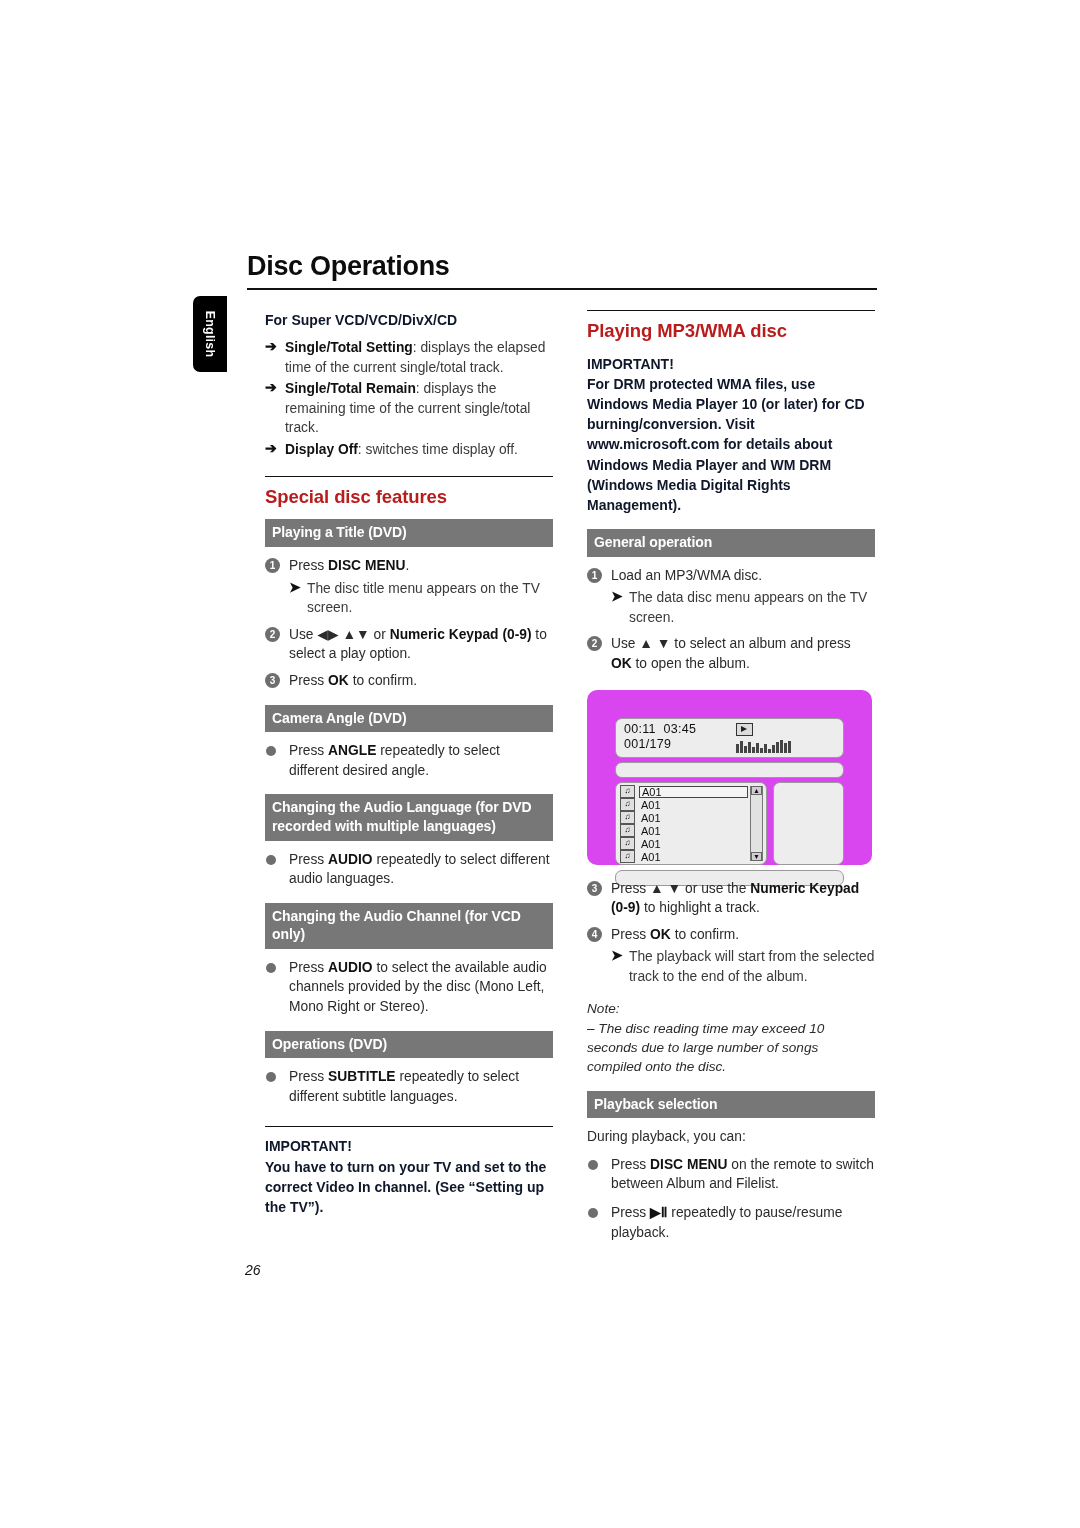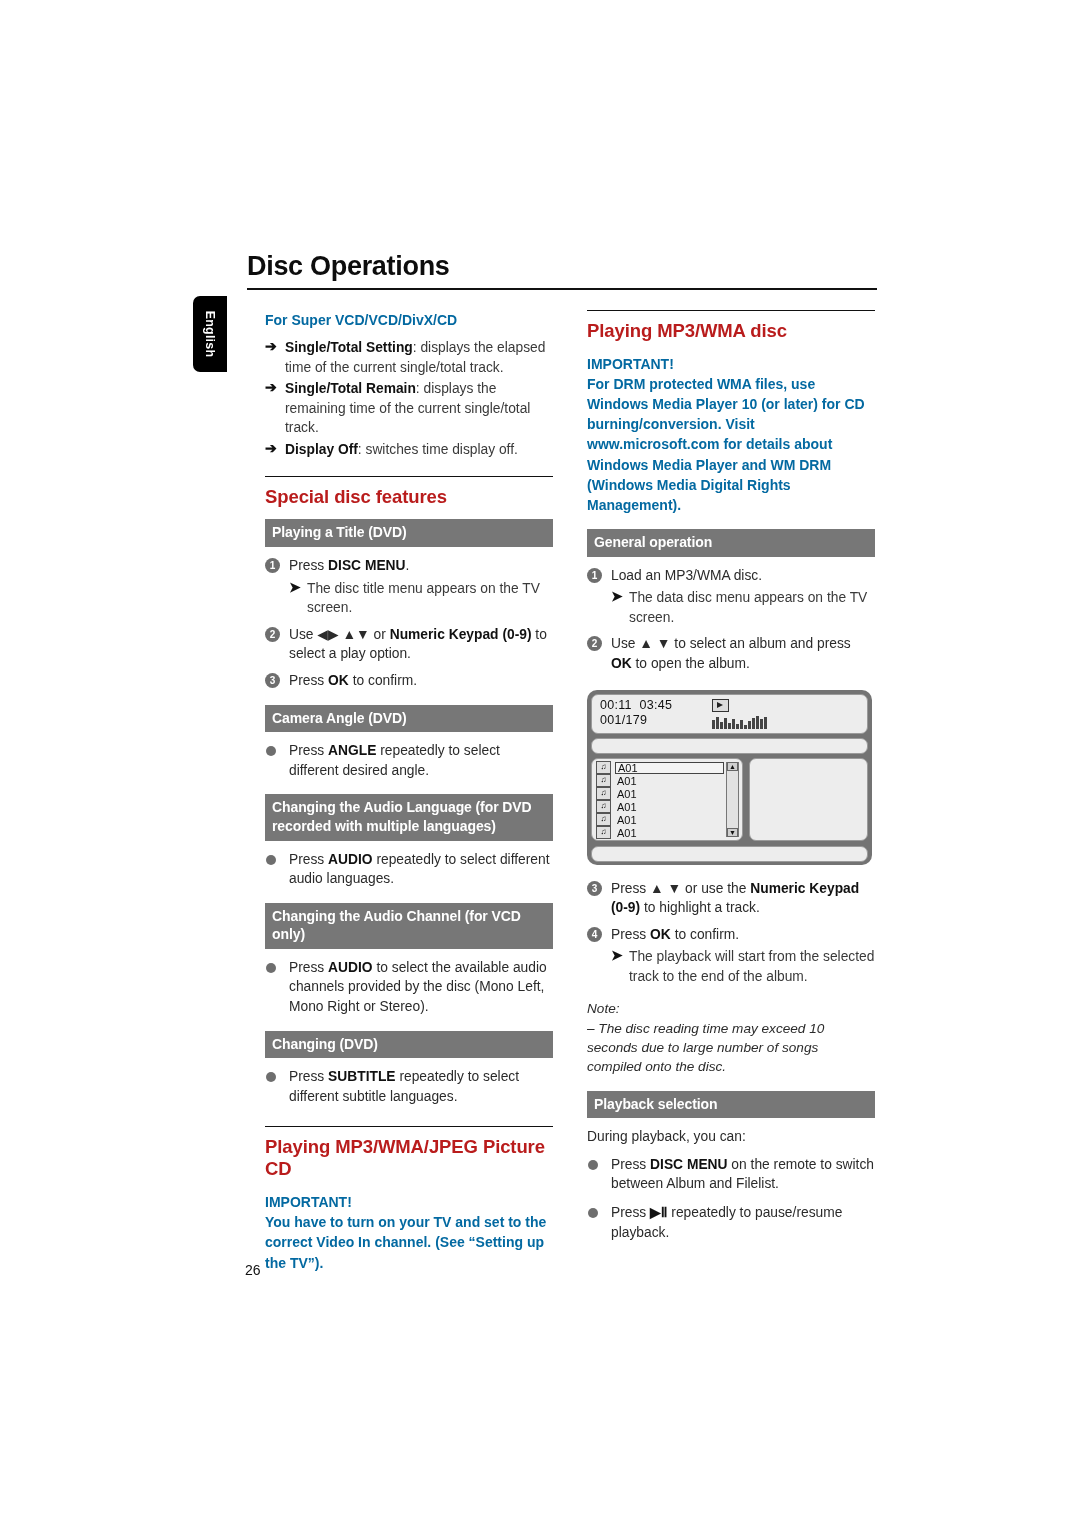--- a/index.html
+++ b/index.html
@@ -104,21 +104,21 @@
 
   p {
     margin: 0 0 8px 0;
     font-size: 13.8px;
     line-height: 1.42;
     color: #2b2b2b;
   }
   .b { font-weight: bold; color: #111; }
   .heavy {
     font-weight: bold;
-    color: #0369a1;
+    color: #0f172a;
     font-size: 14px;
     line-height: 1.44;
   }
 
   
   .arrow-line {
     position: relative;
     padding-left: 20px;
     margin: 0 0 6px 0;
     font-size: 13.8px;
@@ -181,23 +181,23 @@
     color: #2b2b2b;
     margin: 13px 0 0 0;
   }
   .note .lbl { display: block; }
 
   
   .tv {
     margin: 16px 0 14px 0;
     width: 285px;
     height: 175px;
-    background: #737373;
+    background: #d946ef;
     border-radius: 10px;
-    padding: 4px;
+    padding: 28px;
     box-sizing: border-box;
     position: relative;
   }
   .tv-osd-top {
     height: 40px;
     border: 1.2px solid #9a9a9a;
     border-radius: 7px;
     background: #ededed;
     position: relative;
     padding: 3px 8px;
@@ -334,20 +334,21 @@
     background: #ededed;
   }
 
   
   .page-num {
     position: absolute;
     left: 228px;
     top: 1262px;
     font-size: 14px;
     color: #111;
+    font-style: italic;
   }
 
   .sym { font-weight: bold; color: #111; }
 </style>
 </head>
 <body>
 
 <div class="page">
 
   <div class="title-block">
@@ -410,28 +411,27 @@
       <span class="dot"></span>
       <p><span>Press </span><span class="b">AUDIO</span><span> repeatedly to select different audio languages.</span></p>
     </div>
 
     <div class="band">Changing the Audio Channel  (for VCD only)</div>
     <div class="bullet">
       <span class="dot"></span>
       <p><span>Press </span><span class="b">AUDIO</span><span> to select the available audio channels provided by the disc (Mono Left, Mono Right or Stereo).</span></p>
     </div>
 
-    <div class="band">Changing (DVD)</div>
+    <div class="band">Operations (DVD)</div>
     <div class="bullet">
       <span class="dot"></span>
       <p><span>Press </span><span class="b">SUBTITLE</span><span> repeatedly to select different subtitle languages.</span></p>
     </div>
 
     <div class="col-rule" style="margin-top:20px"></div>
-    <h2 class="sect">Playing MP3/WMA/JPEG Picture CD</h2>
     <p class="heavy" style="margin-bottom:0">IMPORTANT!</p>
     <p class="heavy">You have to turn on your TV and set to the correct Video In channel. (See “Setting up the TV”).</p>
   </div>
 
   <div class="col col-right">
 
     <div class="col-rule"></div>
     <h2 class="sect">Playing MP3/WMA disc</h2>
 
     <p class="heavy" style="margin-bottom:0">IMPORTANT!</p>

